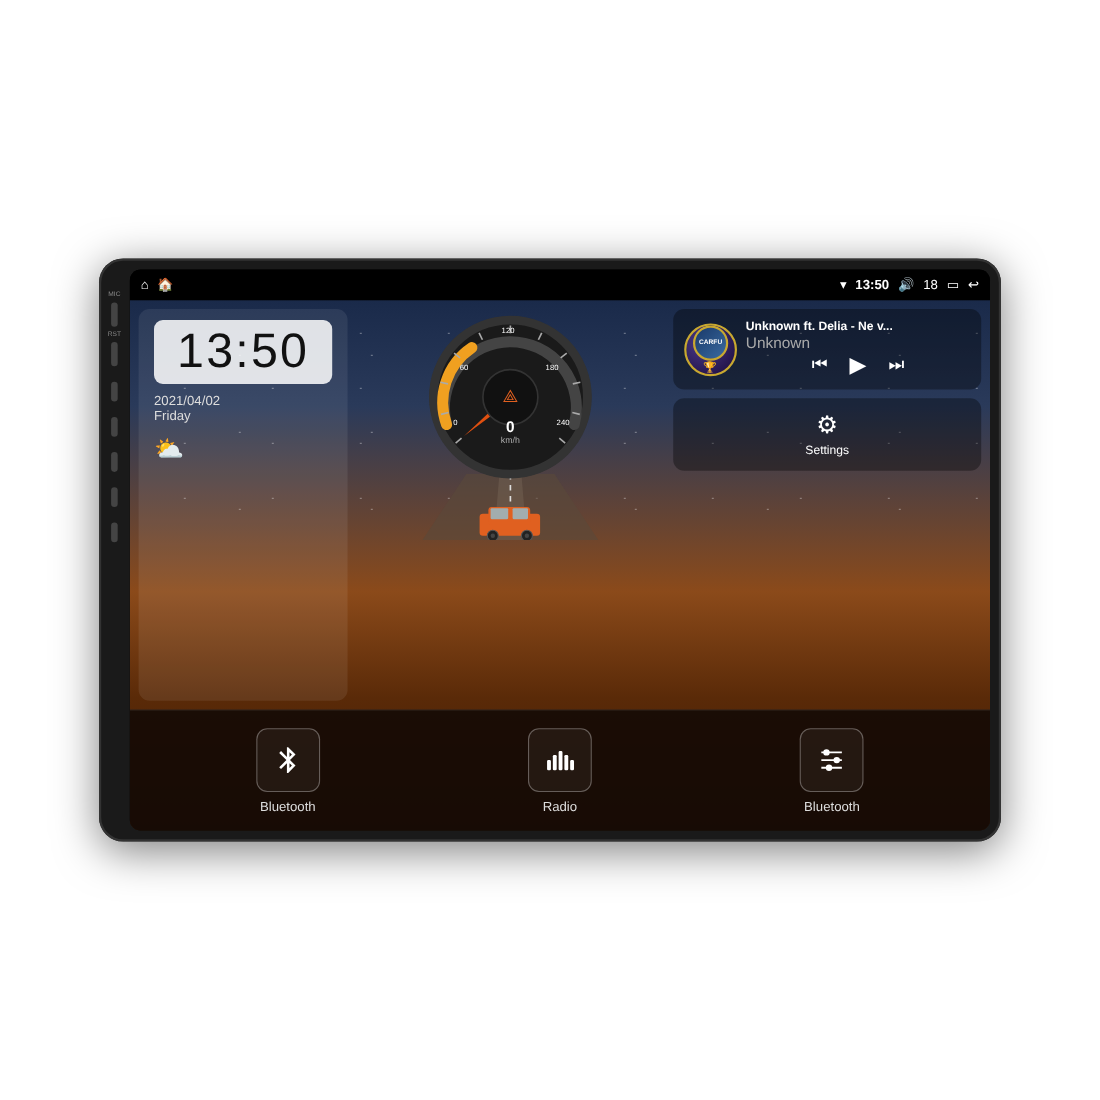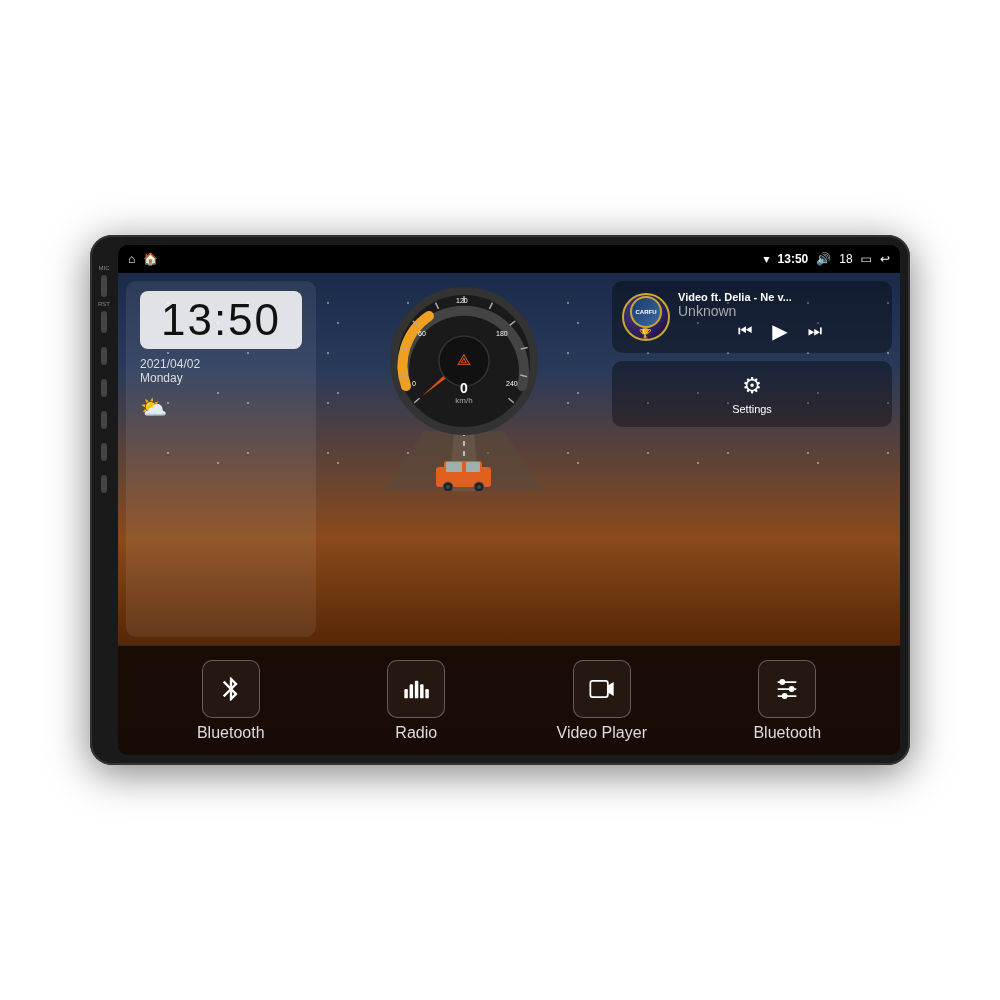--- a/index.html
+++ b/index.html
@@ -344,21 +344,21 @@
       border: 1.5px solid rgba(255,255,255,0.3);
       border-radius: 10px;
       display: flex;
       align-items: center;
       justify-content: center;
       background: rgba(255,255,255,0.05);
     }
 
     .app-label {
       color: #ddd;
-      font-size: 16px;
+      font-size: 12px;
       text-align: center;
     }
     .spedo-text { fill: #fff; font-size: 7px; font-family: Arial; }
 
     .road-svg {
       width: 200px;
       height: 60px;
     }
 
     
@@ -419,21 +419,21 @@
       </div>
     </div>
 
     <div class="main-content">
 
       <div class="top-section">
 
         <div class="clock-widget">
           <div class="clock-time">13:50</div>
           <div class="clock-date">2021/04/02</div>
-          <div class="clock-day">Monday</div>
+          <div class="clock-day">Friday</div>
           <div class="weather-widget">
             <span class="weather-icon">⛅</span>
           </div>
         </div>
 
         <div class="speed-widget">
           <div class="speedometer">
             <svg viewBox="0 0 160 160">
 
               <circle cx="80" cy="80" r="72" fill="#1a1a1a" stroke="#2a2a2a" stroke-width="3"></circle>
@@ -505,21 +505,21 @@
             <div class="music-top">
               <div class="music-album">
                 <div class="music-album-inner">
                   <div class="carfu-logo">
                     <span style="font-size:6px;color:#fff;font-weight:bold;">CARFU</span>
                   </div>
                   <div class="trophy-decoration">🏆</div>
                 </div>
               </div>
               <div class="music-info">
-                <div class="music-title">Video ft. Delia - Ne v...</div>
+                <div class="music-title">Unknown ft. Delia - Ne v...</div>
                 <div class="music-artist">Unknown</div>
                 <div class="music-controls">
                   <button class="music-btn">⏮</button>
                   <button class="music-btn music-btn-play">▶</button>
                   <button class="music-btn">⏭</button>
                 </div>
               </div>
             </div>
           </div>
 
@@ -552,29 +552,20 @@
               <rect x="6.5" y="8" width="3" height="12" rx="1"></rect>
               <rect x="11" y="5" width="3" height="15" rx="1"></rect>
               <rect x="15.5" y="8" width="3" height="12" rx="1"></rect>
               <rect x="20" y="12" width="3" height="8" rx="1"></rect>
             </svg>
           </div>
           <span class="app-label">Radio</span>
         </div>
 
 
-        <div class="app-item">
-          <div class="app-icon-box">
-            <svg width="28" height="28" viewBox="0 0 24 24" fill="white">
-              <rect x="2" y="5" width="15" height="14" rx="2" fill="none" stroke="white" stroke-width="1.5"></rect>
-              <polygon points="17,9 22,6 22,18 17,15"></polygon>
-            </svg>
-          </div>
-          <span class="app-label">Video Player</span>
-        </div>
 
         <div class="app-item">
           <div class="app-icon-box">
             <svg width="28" height="28" viewBox="0 0 24 24" fill="white">
 
               <line x1="4" y1="6" x2="20" y2="6" stroke="white" stroke-width="1.5"></line>
               <circle cx="8" cy="6" r="2.5" fill="white"></circle>
               <line x1="4" y1="12" x2="20" y2="12" stroke="white" stroke-width="1.5"></line>
               <circle cx="16" cy="12" r="2.5" fill="white"></circle>
               <line x1="4" y1="18" x2="20" y2="18" stroke="white" stroke-width="1.5"></line>

